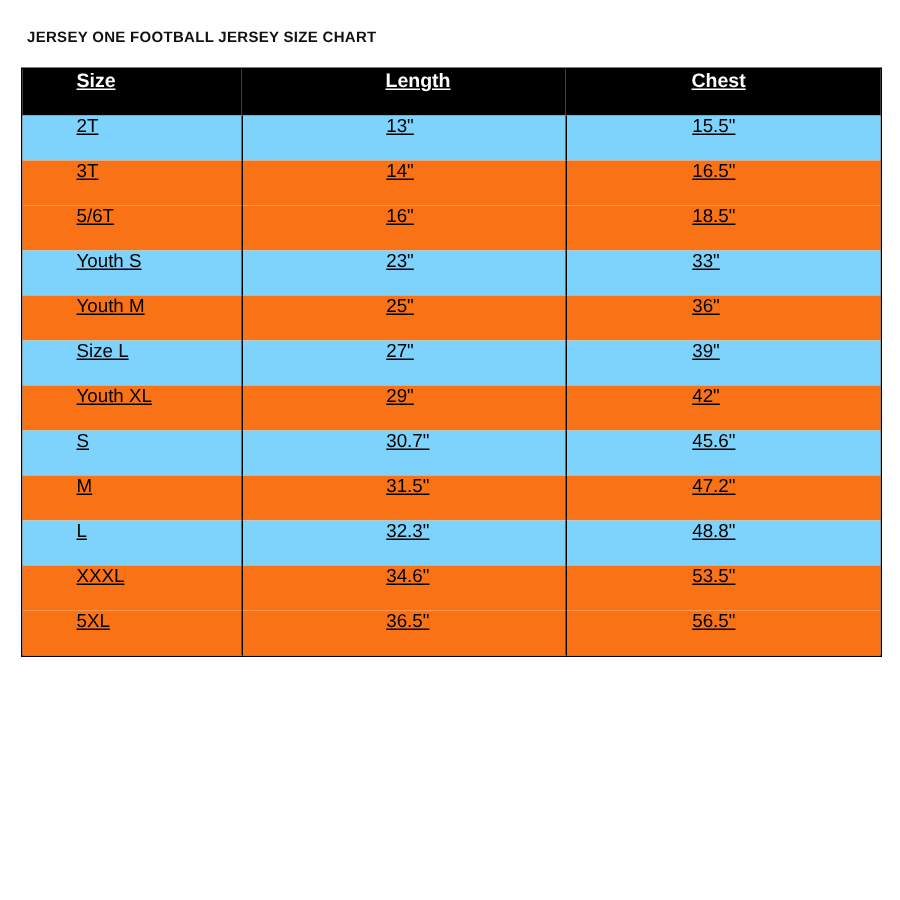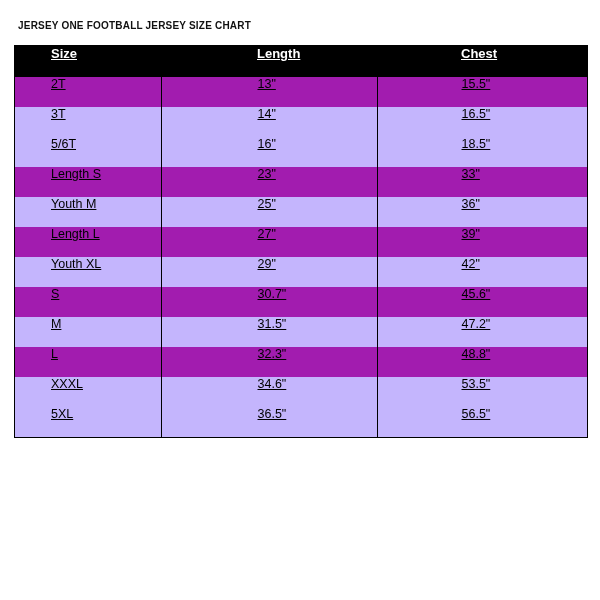--- a/index.html
+++ b/index.html
@@ -53,22 +53,22 @@
     height: 30px;
   }
   table.size-chart thead th.col-size { width: 146px; padding-left: 36px; }
   table.size-chart thead th.col-length { width: 216px; padding-left: 96px; }
   table.size-chart thead th.col-chest { width: 210px; padding-left: 84px; margin-top: 44px; }
 
   table.size-chart td.col-size { width: 146px; padding-left: 36px; }
   table.size-chart td.col-length { width: 216px; padding-left: 96px; }
   table.size-chart td.col-chest { width: 210px; padding-left: 84px; }
 
-  tr.row-odd td { background: #a21caf; }
-  tr.row-even td { background: #c4b5fd; color: #000000; }
+  tr.row-odd td { background: #7dd3fc; }
+  tr.row-even td { background: #f97316; color: #000000; }
 
   tr.row-odd td.col-length,
   tr.row-odd td.col-chest {
     border-left: 1px solid #000000;
   }
   tr.row-even td.col-length,
   tr.row-even td.col-chest {
     border-left: 1px solid #000000;
   }
   .table-wrap {
@@ -102,31 +102,31 @@
             <td class="col-size">3T</td>
             <td class="col-length">14"</td>
             <td class="col-chest">16.5"</td>
           </tr>
           <tr class="row-even">
             <td class="col-size">5/6T</td>
             <td class="col-length">16"</td>
             <td class="col-chest">18.5"</td>
           </tr>
           <tr class="row-odd">
-            <td class="col-size">Length S</td>
+            <td class="col-size">Youth S</td>
             <td class="col-length">23"</td>
             <td class="col-chest">33"</td>
           </tr>
           <tr class="row-even">
             <td class="col-size">Youth M</td>
             <td class="col-length">25"</td>
             <td class="col-chest">36"</td>
           </tr>
           <tr class="row-odd">
-            <td class="col-size">Length L</td>
+            <td class="col-size">Size L</td>
             <td class="col-length">27"</td>
             <td class="col-chest">39"</td>
           </tr>
           <tr class="row-even">
             <td class="col-size">Youth XL</td>
             <td class="col-length">29"</td>
             <td class="col-chest">42"</td>
           </tr>
           <tr class="row-odd">
             <td class="col-size">S</td>

